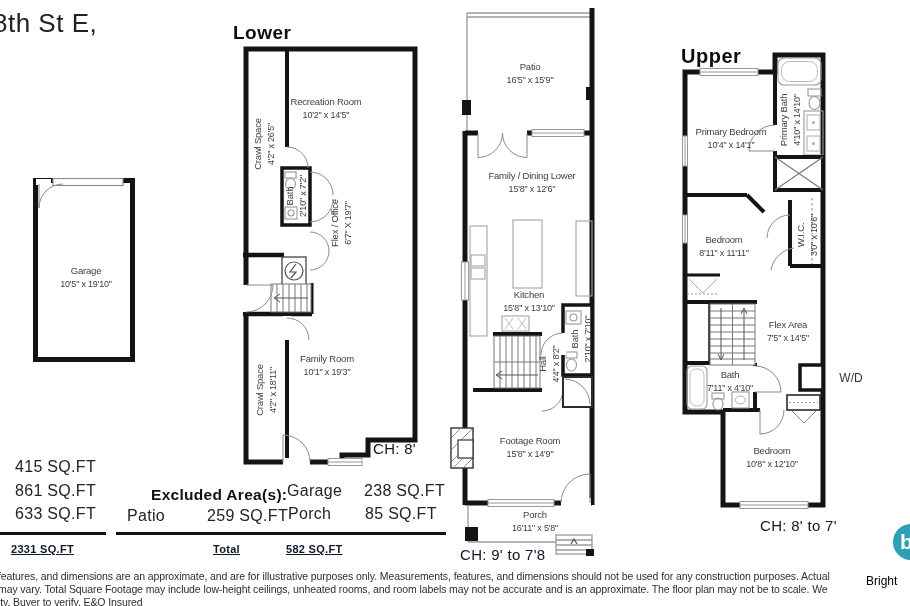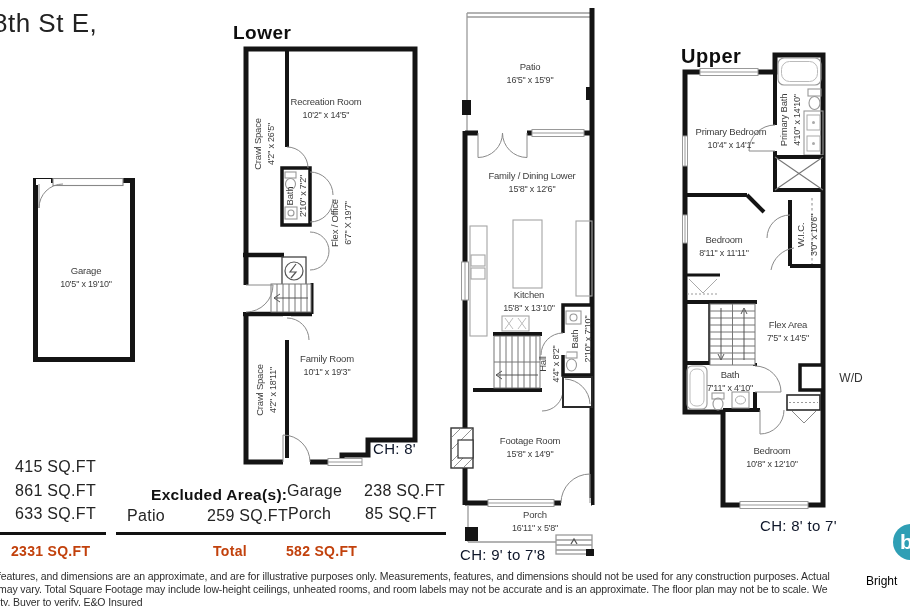--- a/index.html
+++ b/index.html
@@ -9,21 +9,21 @@
   .addr1{font-size:26px;font-weight:400;color:#222;letter-spacing:.5px;white-space:nowrap;}
   .addr2{font-size:27px;font-weight:700;color:#111;letter-spacing:.5px;white-space:nowrap;}
   .plan-title{position:absolute;font-size:20px;font-weight:700;color:#0e0e0e;letter-spacing:.5px;white-space:nowrap;}
   .room-label{position:absolute;text-align:center;transform:translate(-50%,-50%);
               color:#3d3d3d;white-space:nowrap;line-height:1.35;}
   .room-label .rname{font-size:9.5px;letter-spacing:-.2px;}
   .room-label .rdims{font-size:9px;letter-spacing:-.2px;}
   .room-label.vert{transform:translate(-50%,-50%) rotate(-90deg);}
   .ch-label{position:absolute;font-size:15px;color:#0f172a;letter-spacing:.3px;white-space:nowrap;}
   .sqft{position:absolute;font-size:16px;color:#242424;letter-spacing:.3px;white-space:nowrap;}
-  .sqft.bold{font-weight:700;font-size:14px;color:#c2410c;}
+  .sqft.bold{font-weight:700;font-size:11px;color:#0f172a;text-decoration:underline;}
   .excl-title{position:absolute;font-size:15.5px;font-weight:700;color:#111;letter-spacing:.3px;white-space:nowrap;}
   .rule{position:absolute;height:2.5px;background:#111;}
   .disc{position:absolute;font-size:10.5px;color:#2e2e2e;letter-spacing:-.1px;white-space:nowrap;}
   .logo-circle{position:absolute;left:893px;top:524px;width:36px;height:36px;border-radius:50%;
                background:#2f9fb5;color:#fff;font-weight:700;font-size:21px;
                display:flex;align-items:center;justify-content:flex-start;padding-left:7px;box-sizing:border-box;}
   .logo-text{position:absolute;left:866px;top:574px;font-size:12px;color:#000000;white-space:nowrap;}
   .wd-label{position:absolute;transform:translate(-50%,-50%);font-size:12px;color:#333;margin-left:40px;}
   svg{position:absolute;}
 </style>

